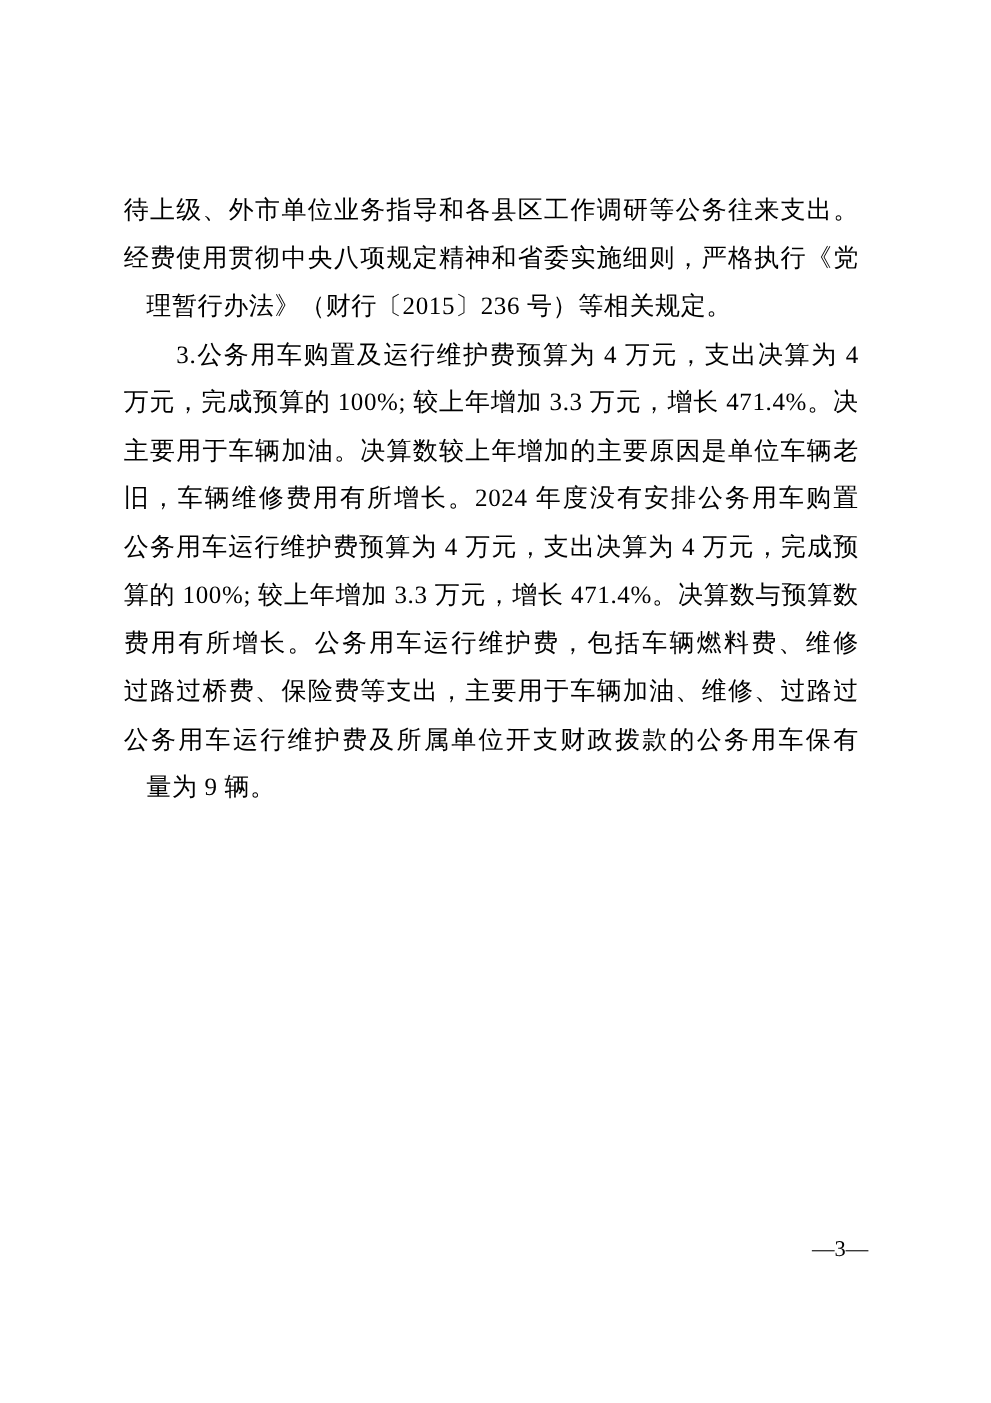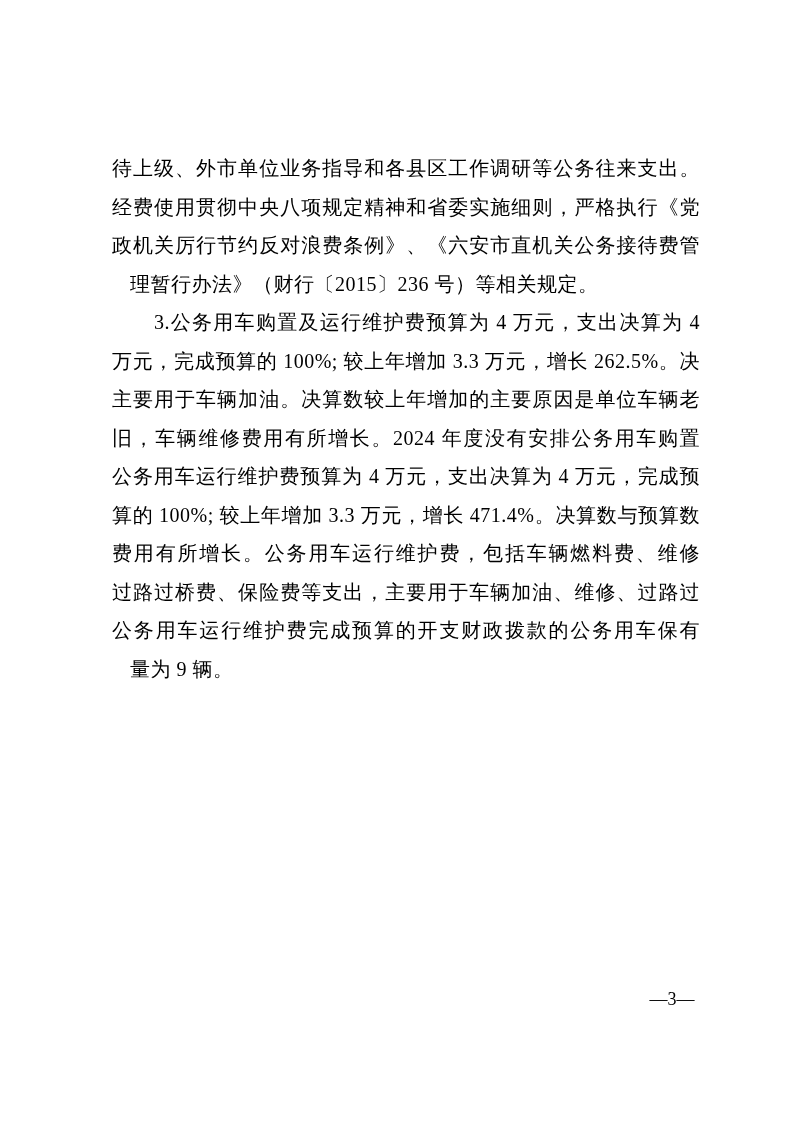--- a/index.html
+++ b/index.html
@@ -7,21 +7,21 @@
   body {
     width: 793px;
     height: 1122px;
     position: relative;
     font-family: "Liberation Serif", "DejaVu Serif", serif;
     color: #000000;
     overflow: hidden;
   }
   .doc-body {
     position: absolute;
-    left: 112px;
+    left: 99px;
     top: 149px;
     width: 588px;
   }
   .line {
     font-size: 20px;
     line-height: 38.5px;
     height: 38.5px;
     overflow: hidden;
     letter-spacing: 0.5px;
   }
@@ -48,36 +48,35 @@
     line-height: 26px;
   }
 </style>
 </head>
 <body>
 
 <div class="doc-body">
 
   <div class="line just">待上级、外市单位业务指导和各县区工作调研等公务往来支出。</div>
   <div class="line just">经费使用贯彻中央八项规定精神和省委实施细则，严格执行《党</div>
-  <div class="line just">政机关厉行节约反对浪费条例》、《六安市直机关公务接待费管</div>
   <div class="line short">理暂行办法》（财行〔2015〕236 号）等相关规定。</div>
 
   <div class="line just indent">
     <span class="b">3.公务用车购置及运行维护费</span><span>预算为 4 万元，支出决算为 4</span>
   </div>
 
-  <div class="line just">万元，完成预算的 100%; 较上年增加 3.3 万元，增长 262.5%。决</div>
+  <div class="line just">万元，完成预算的 100%; 较上年增加 3.3 万元，增长 471.4%。决</div>
   <div class="line just">主要用于车辆加油。决算数较上年增加的主要原因是单位车辆老</div>
   <div class="line just">旧，车辆维修费用有所增长。2024 年度没有安排公务用车购置费。</div>
   <div class="line just">公务用车运行维护费预算为 4 万元，支出决算为 4 万元，完成预</div>
   <div class="line just">算的 100%; 较上年增加 3.3 万元，增长 471.4%。决算数与预算数</div>
   <div class="line just">费用有所增长。公务用车运行维护费，包括车辆燃料费、维修费、</div>
   <div class="line just">过路过桥费、保险费等支出，主要用于车辆加油、维修、过路过</div>
 
   <div class="line just">
-    <span>公务用车运行维护费</span><span class="b">完成预算的</span><span>开支财政拨款的公务用车保有</span>
+    <span>公务用车运行维护费</span><span class="b">及所属单位</span><span>开支财政拨款的公务用车保有</span>
   </div>
 
   <div class="line short">量为 9 辆。</div>
 
 </div>
 
 <div class="pagenum">—3—</div>
 
 </body></html>

